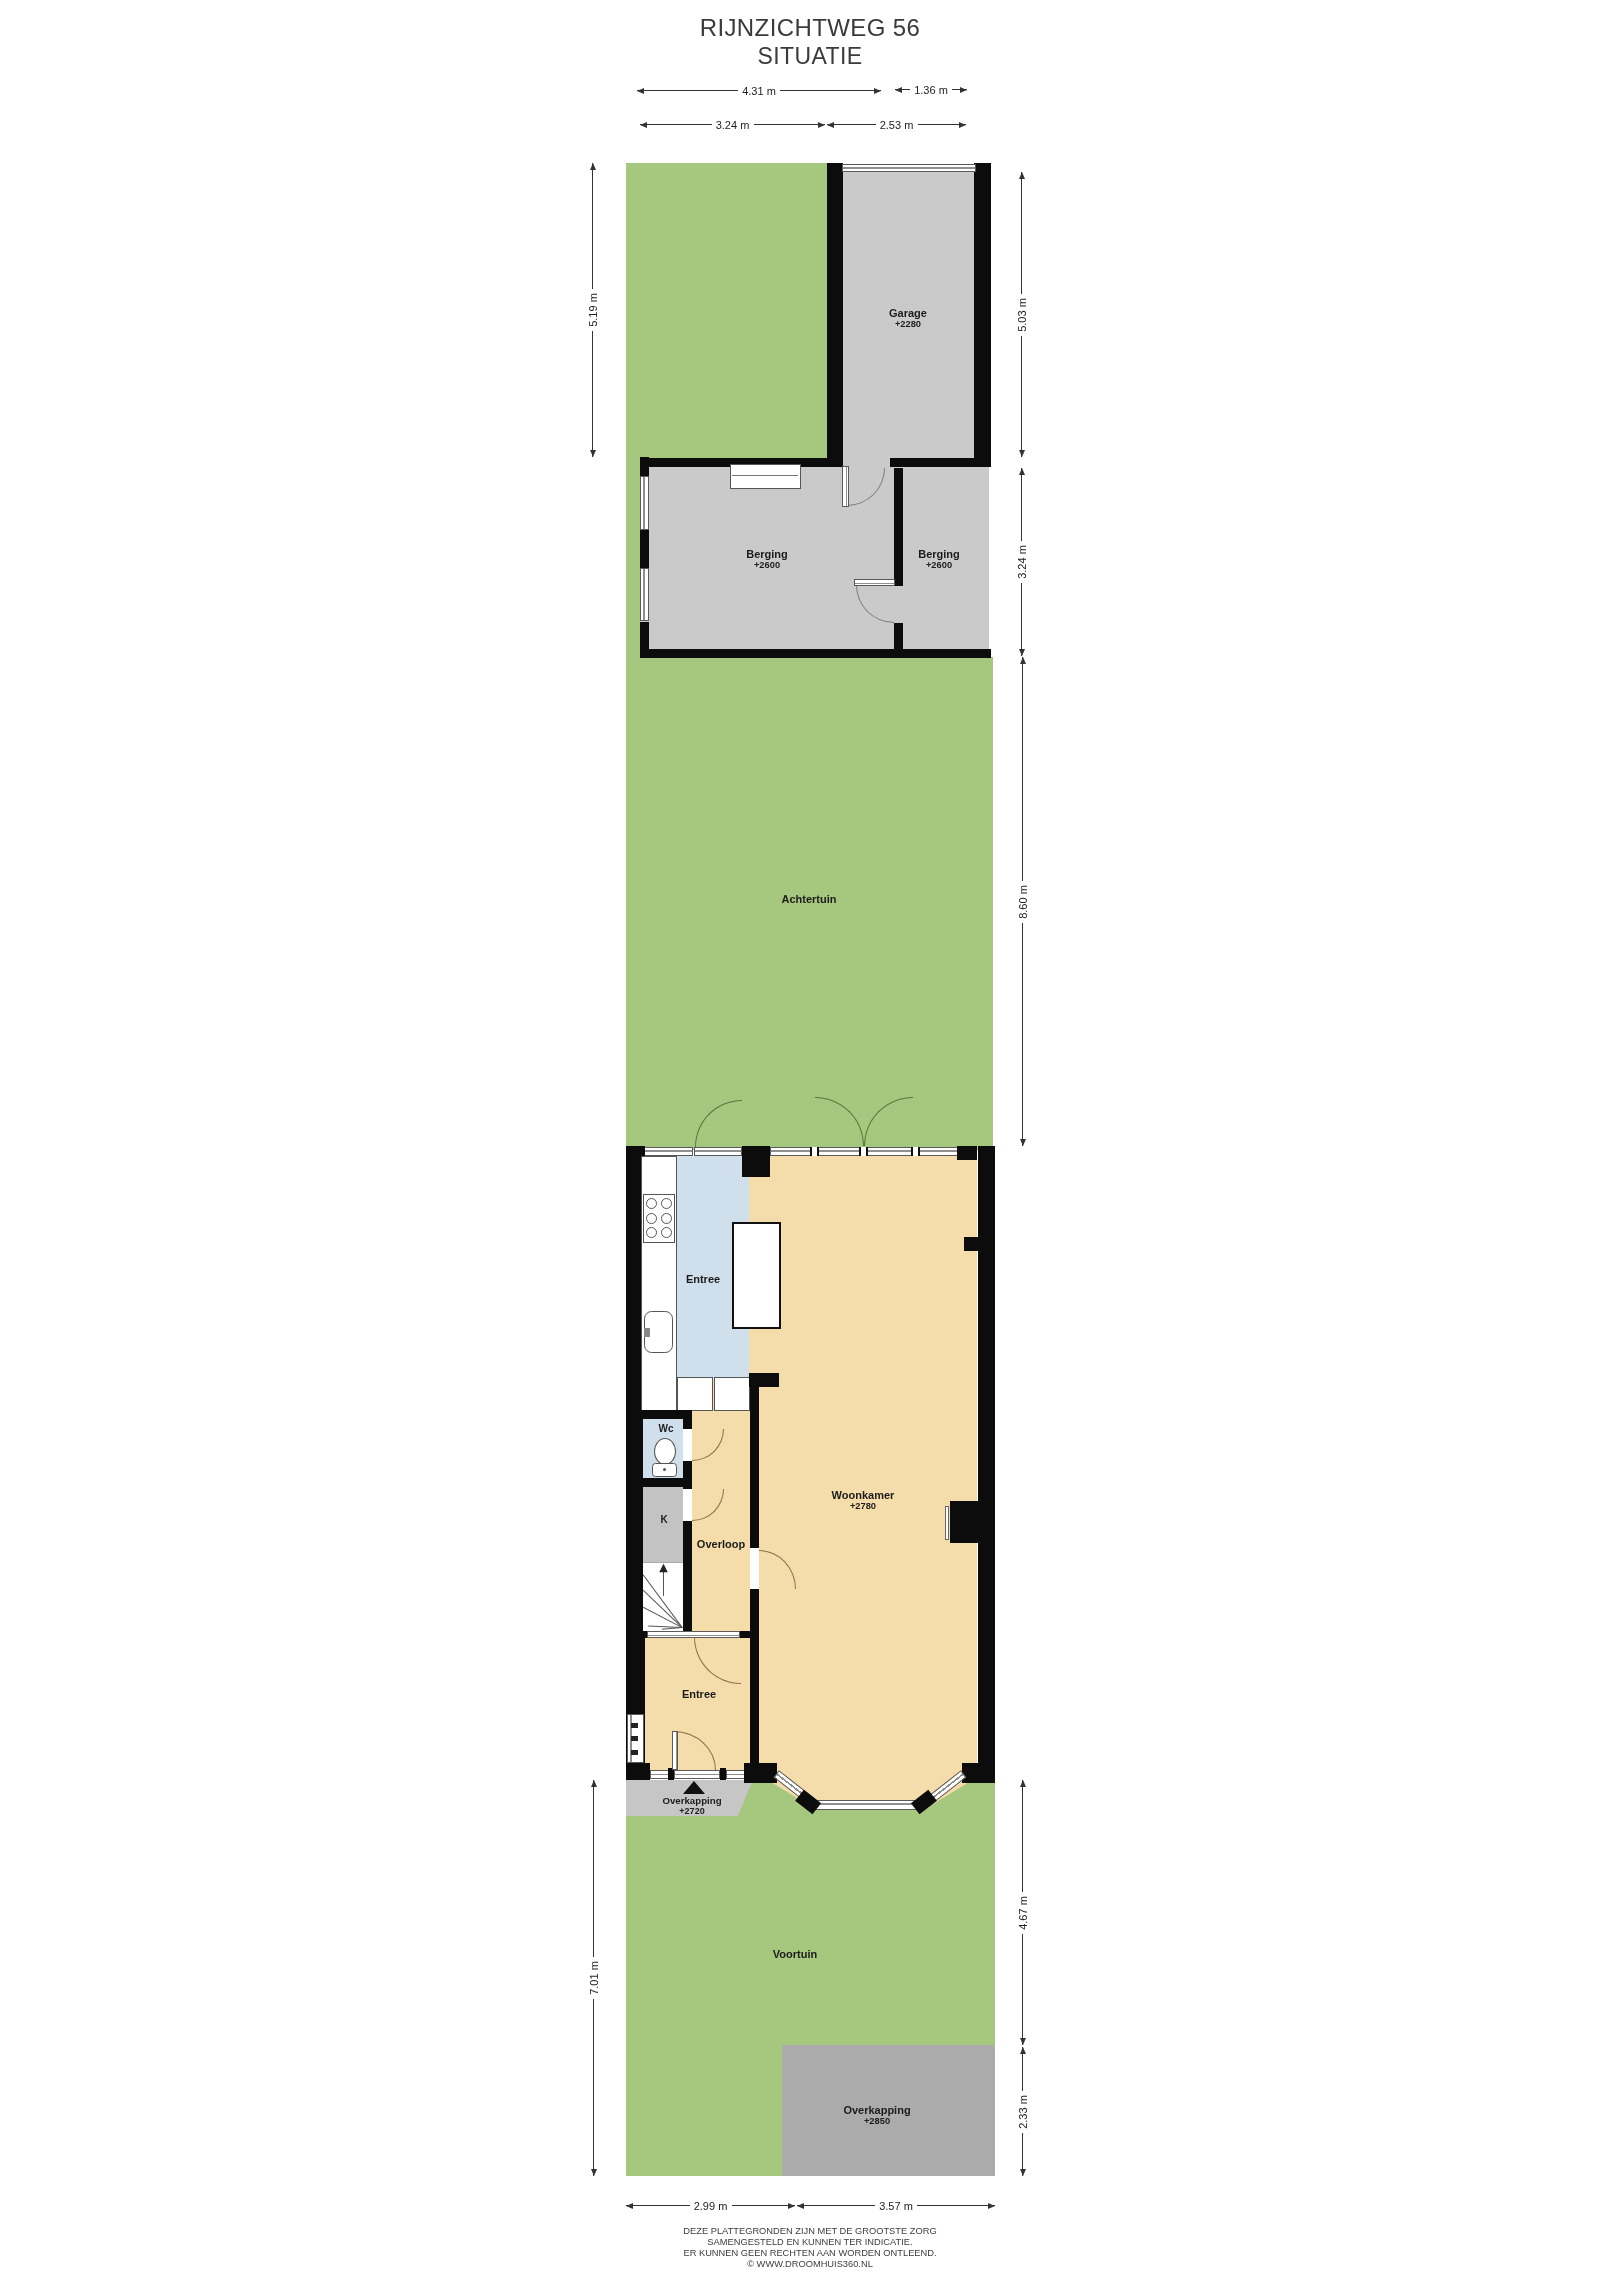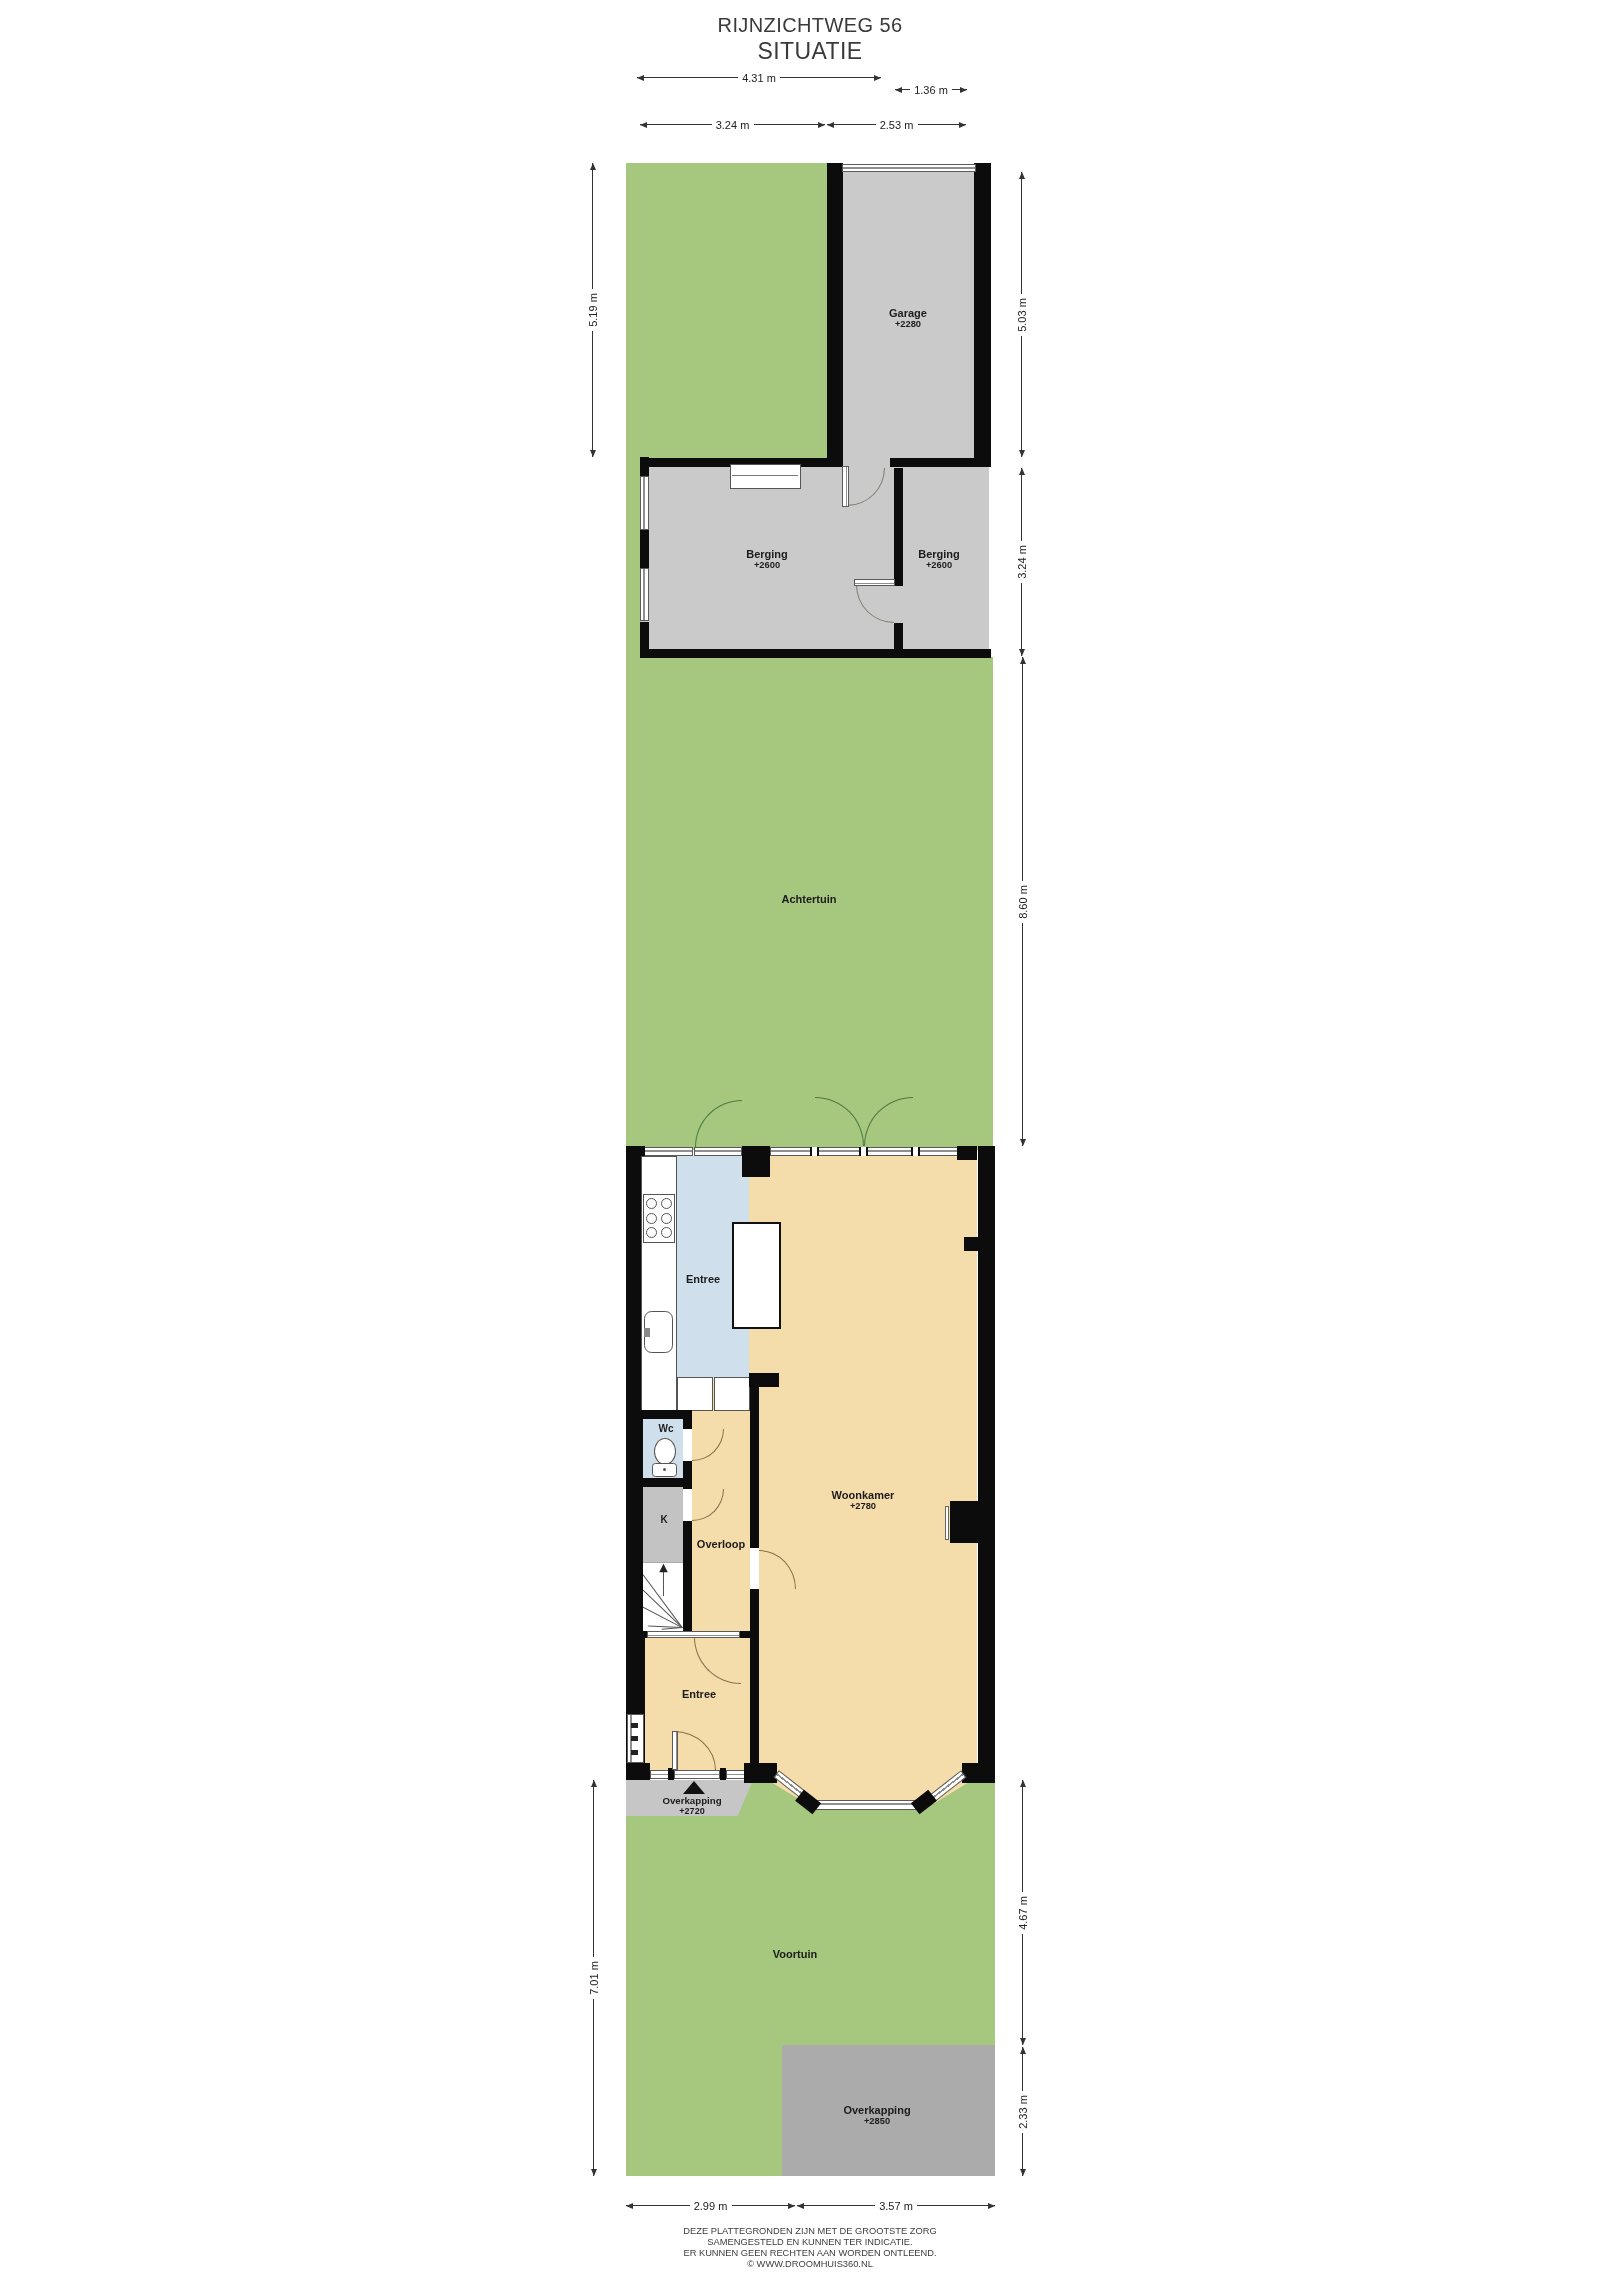--- a/index.html
+++ b/index.html
@@ -1,21 +1,21 @@
 <!DOCTYPE html>
 <html style="font-size:13.5px"><head>
 <meta charset="utf-8">
 <style>
   html,body{margin:0;padding:0;background:#ffffff;}
   .canvas{position:relative;width:1624px;height:2295px;background:#fff;overflow:hidden;
           font-family:"Liberation Sans","DejaVu Sans",sans-serif;}
   .abs{position:absolute;}
   
   .title{position:absolute;left:592px;top:13.5px;width:436px;text-align:center;color:#3a3a3a;}
-  .title .t1{font-size:20px;letter-spacing:0.4px;}
+  .title .t1{font-size:24px;letter-spacing:0.4px;}
   .title .t2{font-size:23px;letter-spacing:0.4px;margin-top:1.7px;}
   .room-label{position:absolute;transform:translateX(-50%);text-align:center;color:#1c1c1c;white-space:nowrap;}
   .rl-name{font-size:11px;font-weight:700;}
   .rl-elev{font-size:9.3px;font-weight:700;margin-top:0px;}
   .small-label{font-size:10px;font-weight:700;color:#1c1c1c;position:absolute;transform:translateX(-50%);white-space:nowrap;}
   .footer{position:absolute;left:592px;top:2226px;width:436px;text-align:center;color:#3c3c3c;
           font-size:9.3px;line-height:11px;}
   
   .dimh{position:absolute;height:0;border-top:0.8px solid #333;}
   .dimh:before{content:"";position:absolute;left:0;top:-3.4px;width:0;height:0;
@@ -233,21 +233,21 @@
     <div class="rl-elev" style="font-size:9px;">+2720</div>
   </div>
   <div class="room-label" style="left:795px;top:1948px;">
     <div class="rl-name">Voortuin</div>
   </div>
   <div class="room-label" style="left:877px;top:2104px;">
     <div class="rl-name">Overkapping</div>
     <div class="rl-elev">+2850</div>
   </div>
 
-  <div class="dimh" style="left:637px;top:77px;width:244px;text-decoration:underline;">
+  <div class="dimh" style="left:637px;top:90px;width:244px;text-decoration:underline;">
     <span class="dlab">4.31 m</span>
     </div>
   <div class="dimh" style="left:895px;top:89px;width:72px;">
     <span class="dlab">1.36 m</span>
     </div>
 
   <div class="dimh" style="left:640px;top:124px;width:185px;">
     <span class="dlab">3.24 m</span>
     </div>
   <div class="dimh" style="left:827px;top:124px;width:139px;">

